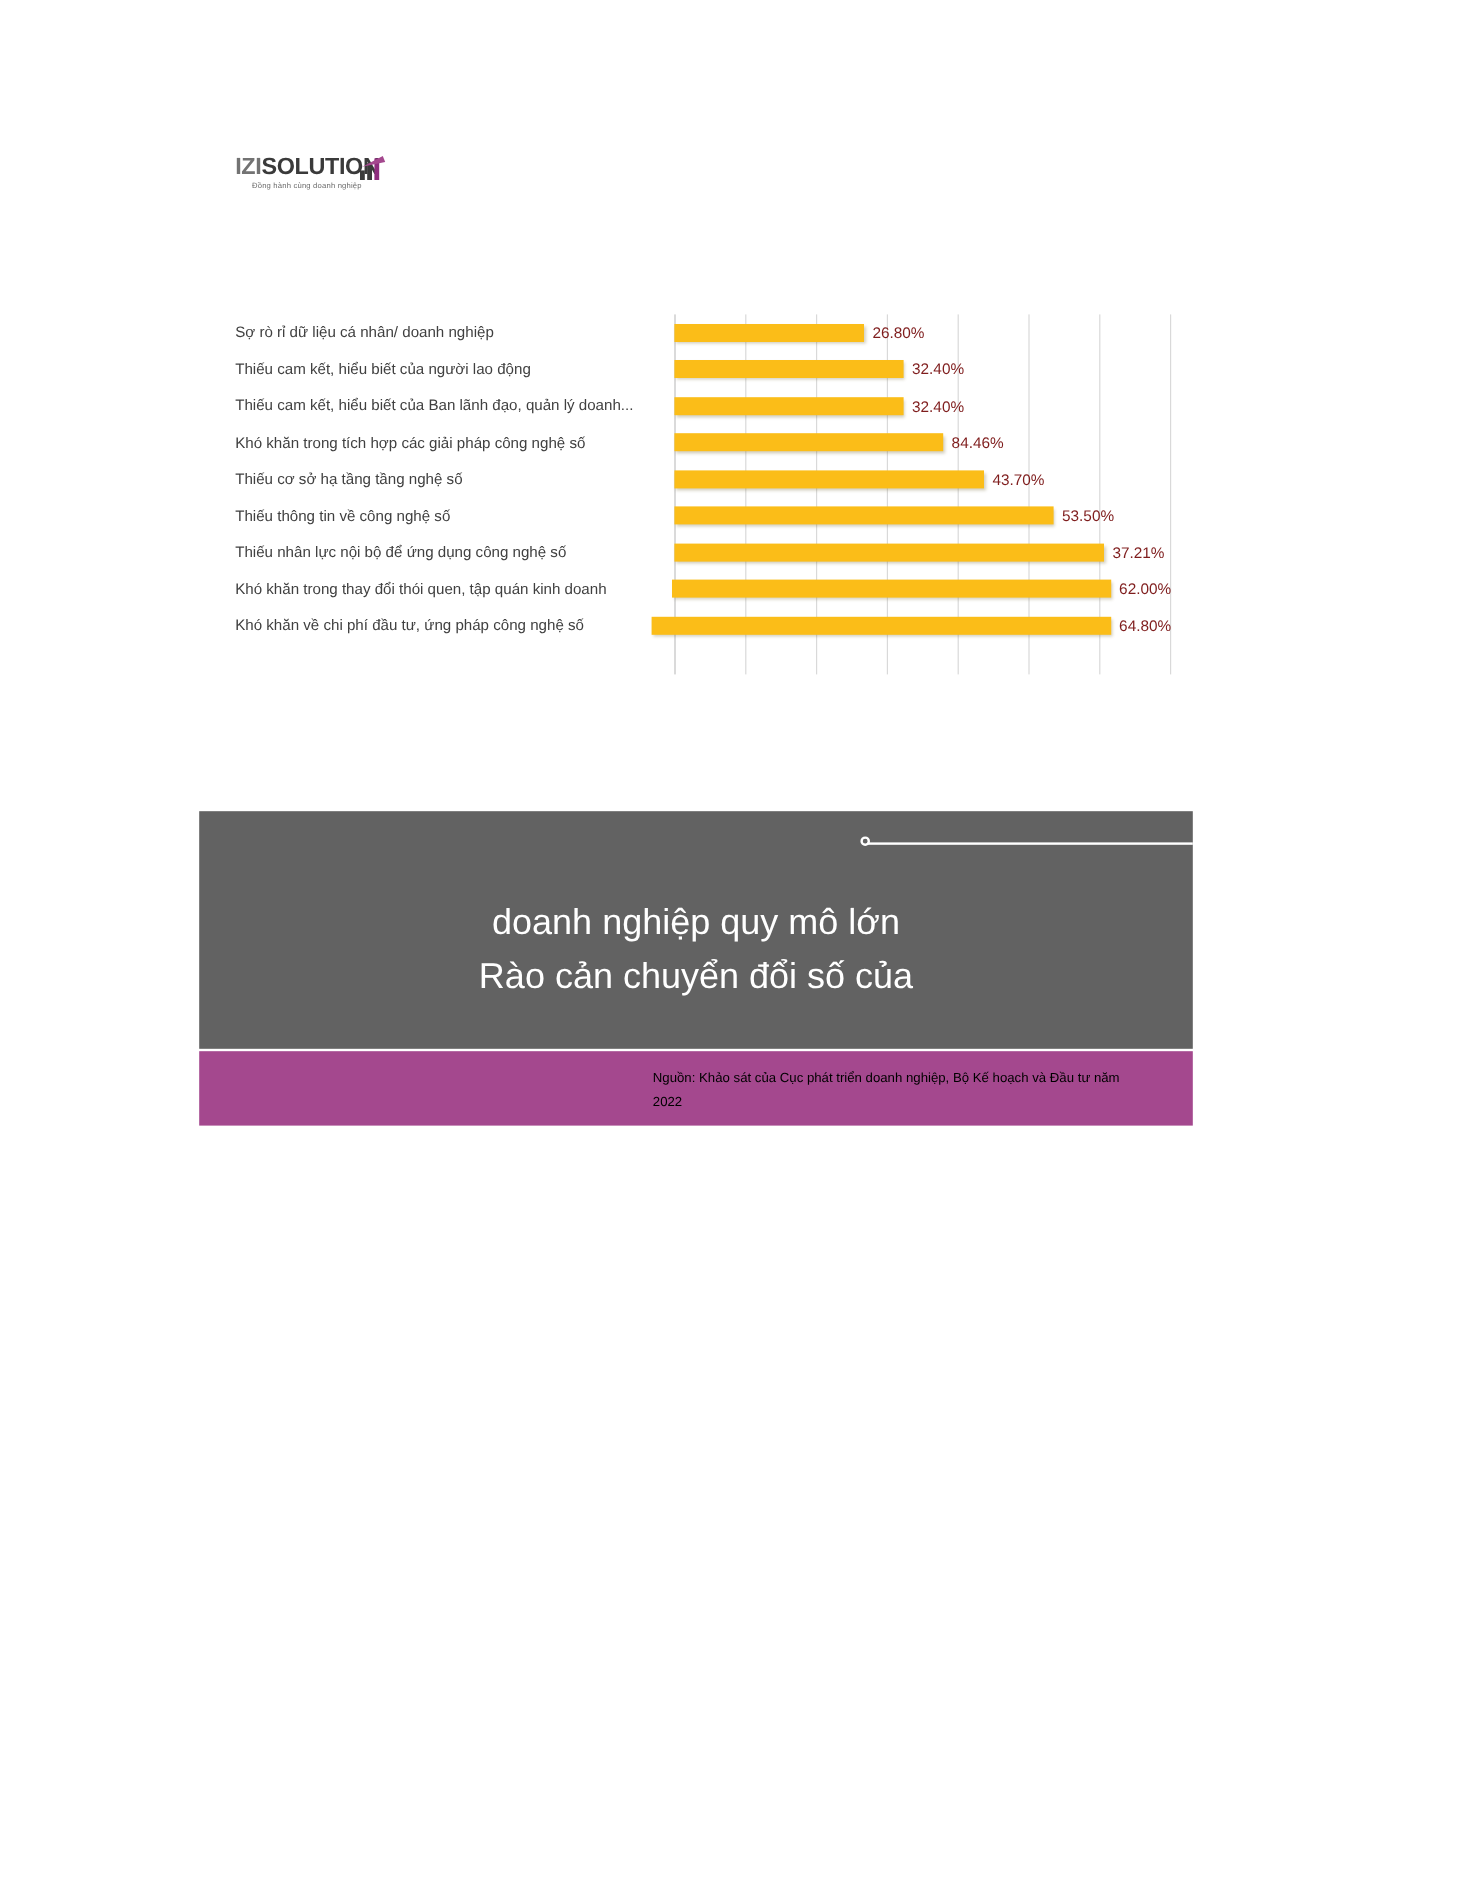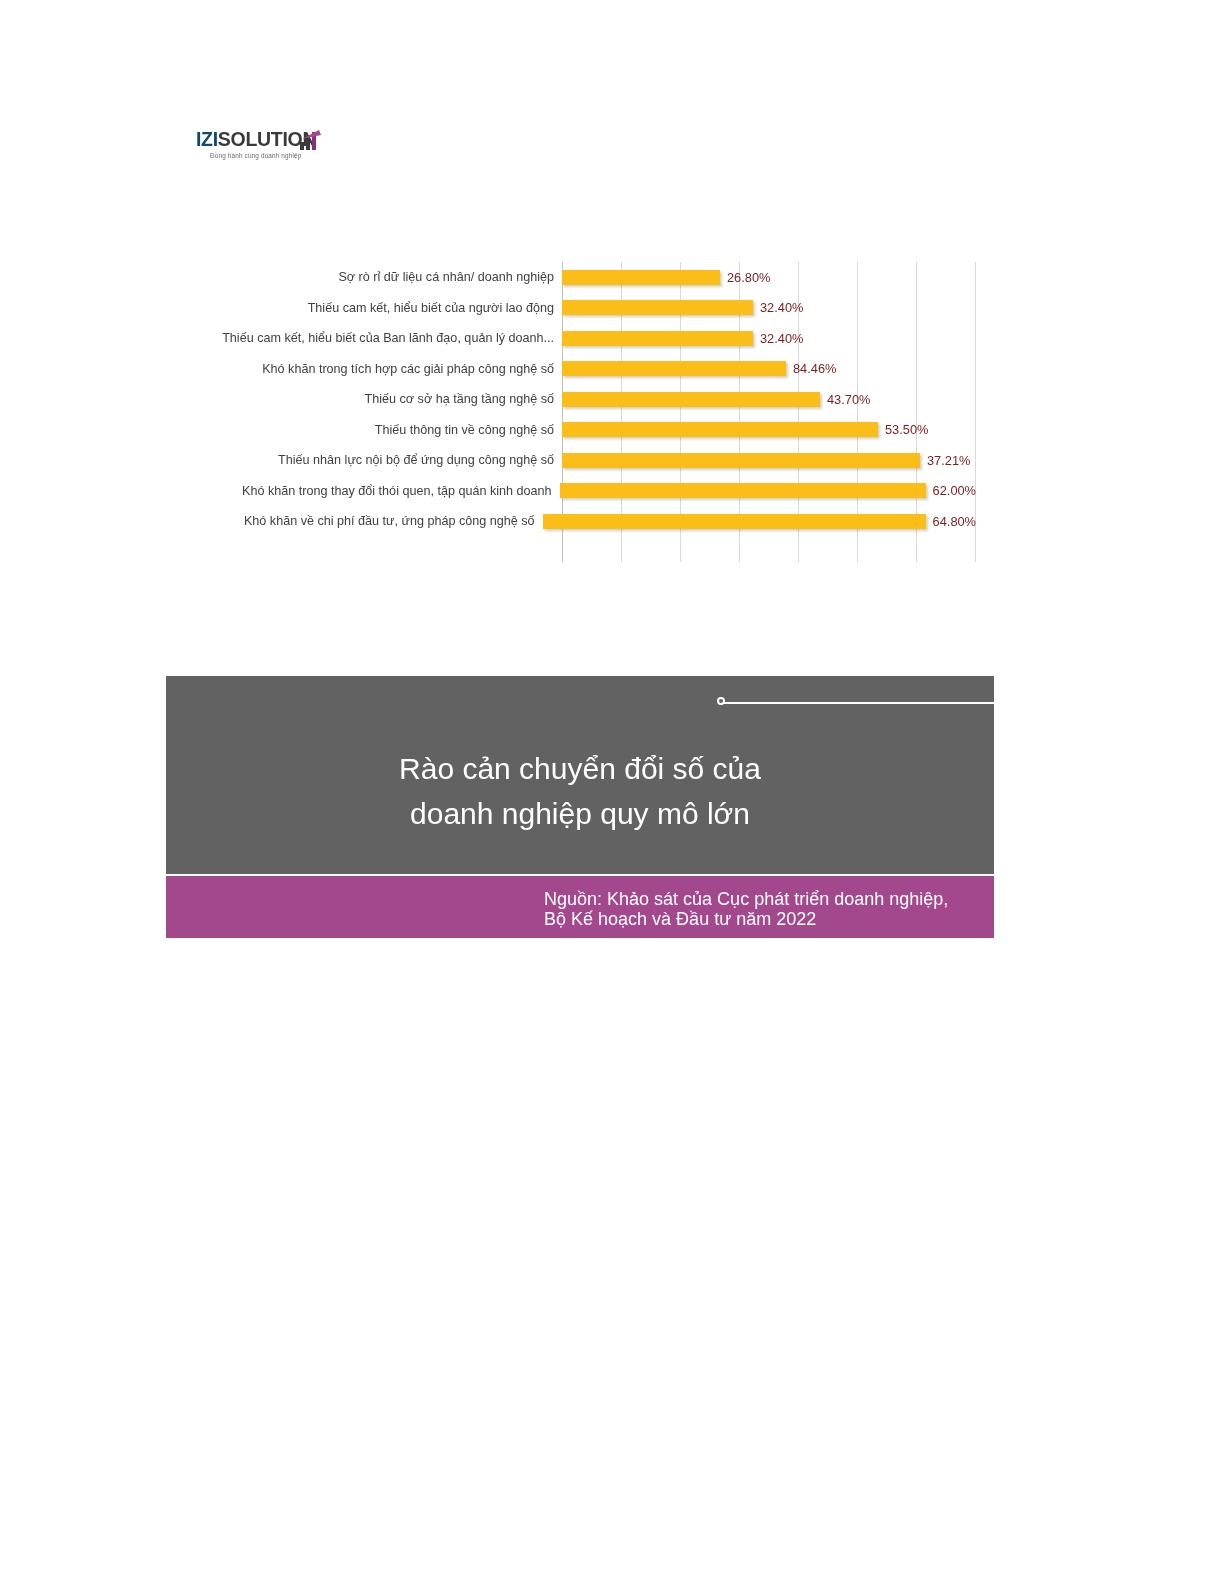--- a/index.html
+++ b/index.html
@@ -23,21 +23,21 @@
     width: 140px;
     height: 40px;
   }
   #logo-wordmark {
     font-size: 19.5px;
     font-weight: bold;
     letter-spacing: -0.3px;
     line-height: 20px;
     white-space: nowrap;
   }
-  .logo-izi { color: #0c4a6e; }
+  .logo-izi { color: #737373; }
   .logo-solution { color: #3A3A3A; }
   #logo-icon {
     position: absolute;
     left: 104px;
     top: 1px;
     width: 22px;
     height: 20px;
   }
   #logo-tagline {
     margin-top: 3px;
@@ -64,21 +64,20 @@
     height: 100%;
   }
   .chart-row {
     display: flex;
     align-items: center;
     height: 30.5px;
     position: relative;
   }
   .cat-label {
     width: 366px;
-    text-align: right;
     padding-right: 8px;
     font-size: 12.6px;
     color: #404040;
     white-space: nowrap;
     line-height: 14px;
     box-sizing: border-box;
   }
   .bar-wrap {
     position: relative;
     flex: 1;
@@ -170,22 +169,22 @@
     top: 876px;
     width: 828px;
     height: 62px;
     background: #A4488E;
   }
   #source-text {
     position: absolute;
     left: 378px;
     top: 13px;
     width: 415px;
-    color: #ffffff;
-    font-size: 18px;
+    color: #000000;
+    font-size: 11px;
     line-height: 20px;
   }
 </style>
 </head>
 <body>
 
 <div id="logo-block">
   <div id="logo-wordmark">
     <span class="logo-izi">IZI</span><span class="logo-solution">SOLUTION</span>
   </div>
@@ -285,22 +284,22 @@
       </div>
     </div>
 
   </div>
 </div>
 
 <div id="title-block">
   <div id="deco-line"></div>
   <div id="deco-dot"></div>
   <div id="title-text">
+    <span class="title-line">doanh nghiệp quy mô lớn</span>
     <span class="title-line">Rào cản chuyển đổi số của</span>
-    <span class="title-line">doanh nghiệp quy mô lớn</span>
   </div>
 </div>
 
 <div id="source-band">
   <div id="source-text">
     <span>Nguồn: Khảo sát của Cục phát triển doanh nghiệp, Bộ Kế</span>
     <span>hoạch và Đầu tư năm 2022</span>
   </div>
 </div>
 

